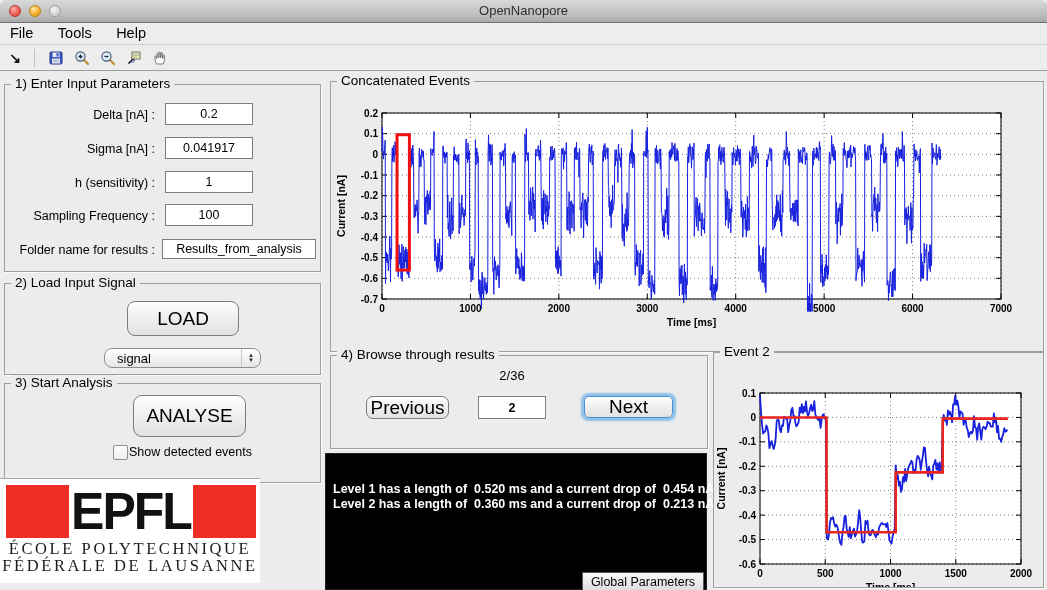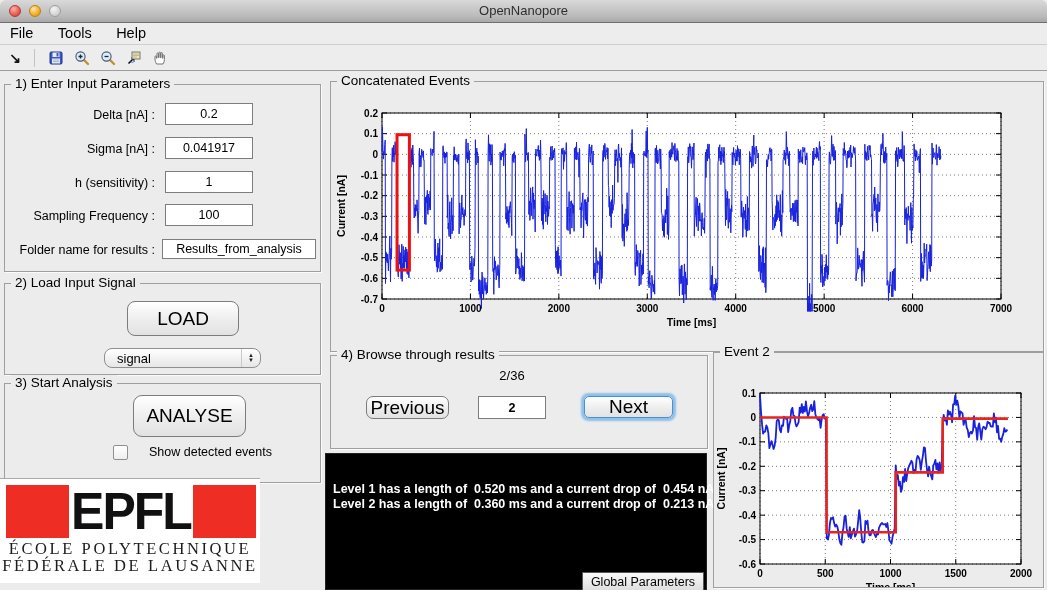--- a/index.html
+++ b/index.html
@@ -144,21 +144,21 @@
           <span>▲</span>
           <span>▼</span>
         </span>
     </div>
   </div>
 
   <div class="panel" style="left:4px;top:383px;width:317px;height:100px;">
     <span class="panel-title">3) Start Analysis</span>
     <div class="mac-btn" style="left:128px;top:11px;width:113px;height:42px;border-radius:9px;">ANALYSE</div>
     <span class="cb" style="left:108px;top:61px;"></span>
-    <span class="cb-label" style="left:144px;top:61px;text-align:center;">Show detected events</span>
+    <span class="cb-label" style="left:124px;top:61px;text-align:center;">Show detected events</span>
   </div>
 
   <div class="logo-area">
     <div class="logo-row">
       <div class="logo-red"></div>
       <span class="logo-letters">EPFL</span>
       <div class="logo-red"></div>
     </div>
     <div class="logo-l1">ÉCOLE POLYTECHNIQUE</div>
     <div class="logo-l2">FÉDÉRALE DE LAUSANNE</div>

